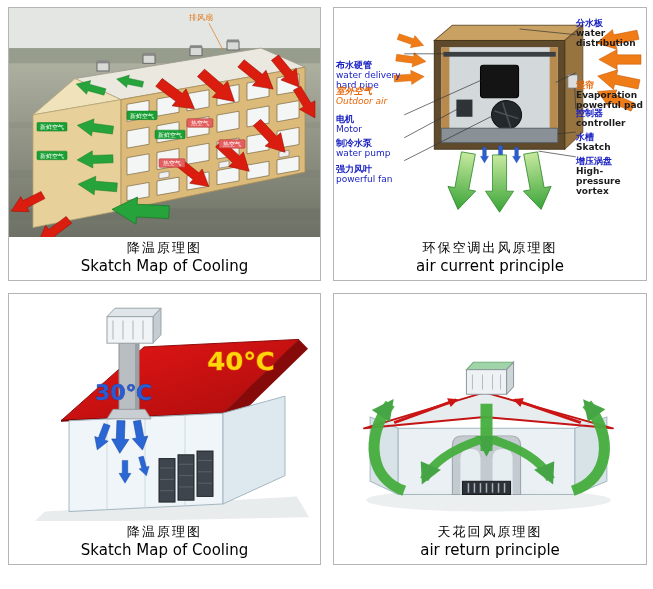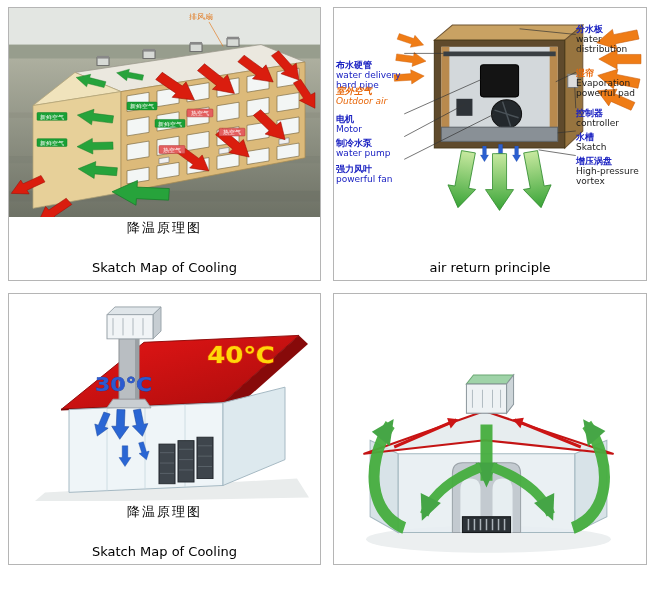--- a/index.html
+++ b/index.html
@@ -6,27 +6,27 @@
   html,body { width:653px; height:589px; background:#ffffff; }
   body { font-family:"DejaVu Sans", sans-serif; position:relative; overflow:hidden; }
   .sheet { position:absolute; left:8px; top:7px; display:grid;
            grid-template-columns:313px 314px; grid-template-rows:274px 272px;
            column-gap:12px; row-gap:27px;gap:12px; }
   .panel { background:#fff; border:1px solid #b5b5b5; display:flex; flex-direction:column; overflow:hidden; }
   .art { position:relative; flex:1 1 auto; }
   .art svg { position:absolute; inset:0; width:100%; height:100%; display:block; }
   .cap { text-align:center; padding:2px 0 5px; color:#000; flex:0 0 auto; }
   .cap-cn { font-size:13px; letter-spacing:2px;font-family:Liberation Serif, serif; }
-  .cap-en { font-size:13px;margin-top:23px; }
+  .cap-en { font-size:15px; }
   .lbl { position:absolute; width:68px; font-size:9px; line-height:1.12; font-weight:700; }
   .lbl .en { display:block; font-weight:400; }
   .c-blue { color:#1b22c2; }
   .c-orange { color:#e8670a; }
   .c-green { color:#14a01e; }
-  .en-dark .en { color:#1c1c1c; }
+  .en-dark .en { color:#1c1c1c;font-weight:bold; }
 </style>
 </head>
 <body>
 
 <div class="sheet">
 
   <figure class="panel">
     <div class="art">
       <svg viewBox="0 0 311 240" preserveAspectRatio="none">
         <defs>
@@ -219,43 +219,44 @@
         <span class="en">Motor</span>
       </div>
       <div class="lbl c-blue" style="left:2px; top:130px;">
         <span class="cn">制冷水泵</span>
         <span class="en">water pump</span>
       </div>
       <div class="lbl c-blue" style="left:2px; top:156px;">
         <span class="cn">强力风叶</span>
         <span class="en">powerful fan</span>
       </div>
-      <div class="lbl c-blue en-dark" style="left:242px; top:16px;">
+      <div class="lbl c-blue en-dark" style="left:242px; top:10px;">
         <span class="cn">分水板</span>
         <span class="en">water distribution</span>
       </div>
-      <div class="lbl c-orange en-dark" style="left:242px; top:60px;">
+      <div class="lbl c-orange en-dark" style="left:242px; top:72px;">
         <span class="cn">湿帘</span>
         <span class="en">Evaporation powerful pad</span>
       </div>
       <div class="lbl c-blue en-dark" style="left:242px; top:100px;">
         <span class="cn">控制器</span>
         <span class="en">controller</span>
       </div>
       <div class="lbl c-blue en-dark" style="left:242px; top:124px;">
         <span class="cn">水槽</span>
         <span class="en">Skatch</span>
       </div>
       <div class="lbl c-blue en-dark" style="left:242px; top:148px;">
         <span class="cn">增压涡盘</span>
         <span class="en">High-pressure vortex</span>
       </div>
     </div>
     <figcaption class="cap">
-      <div class="cap-en">air return principle</div>
+      <div class="cap-cn">环保空调出风原理图</div>
+      <div class="cap-en">air current principle</div>
     </figcaption>
   </figure>
 
   <figure class="panel">
     <div class="art">
       <svg viewBox="0 0 311 240" preserveAspectRatio="none">
         <defs>
           <g id="a3">
               <polygon points="0,-3.5 17,-3.5 17,-7.5 30,0 17,7.5 17,3.5 0,3.5"></polygon>
             </g>
@@ -374,15 +375,19 @@
         </g>
         <g stroke="#46ae3f" fill="none" opacity="0.95">
           <path d="M 70,208 C 36,196 30,152 56,116" stroke-width="11" marker-end="url(#mg4)"></path>
           <path d="M 238,208 C 274,196 280,152 252,116" stroke-width="11" marker-end="url(#mg4)"></path>
           <path d="M 152,116 L 152,166" stroke-width="12" marker-end="url(#mg4)"></path>
           <path d="M 146,154 C 118,164 98,178 90,196" stroke-width="9" marker-end="url(#mg4)"></path>
           <path d="M 158,154 C 188,164 208,178 216,196" stroke-width="9" marker-end="url(#mg4)"></path>
         </g>
       </svg>
     </div>
+    <figcaption class="cap">
+      <div class="cap-cn">天花回风原理图</div>
+      <div class="cap-en">air return principle</div>
+    </figcaption>
   </figure>
 
 </div>
 
 </body></html>

